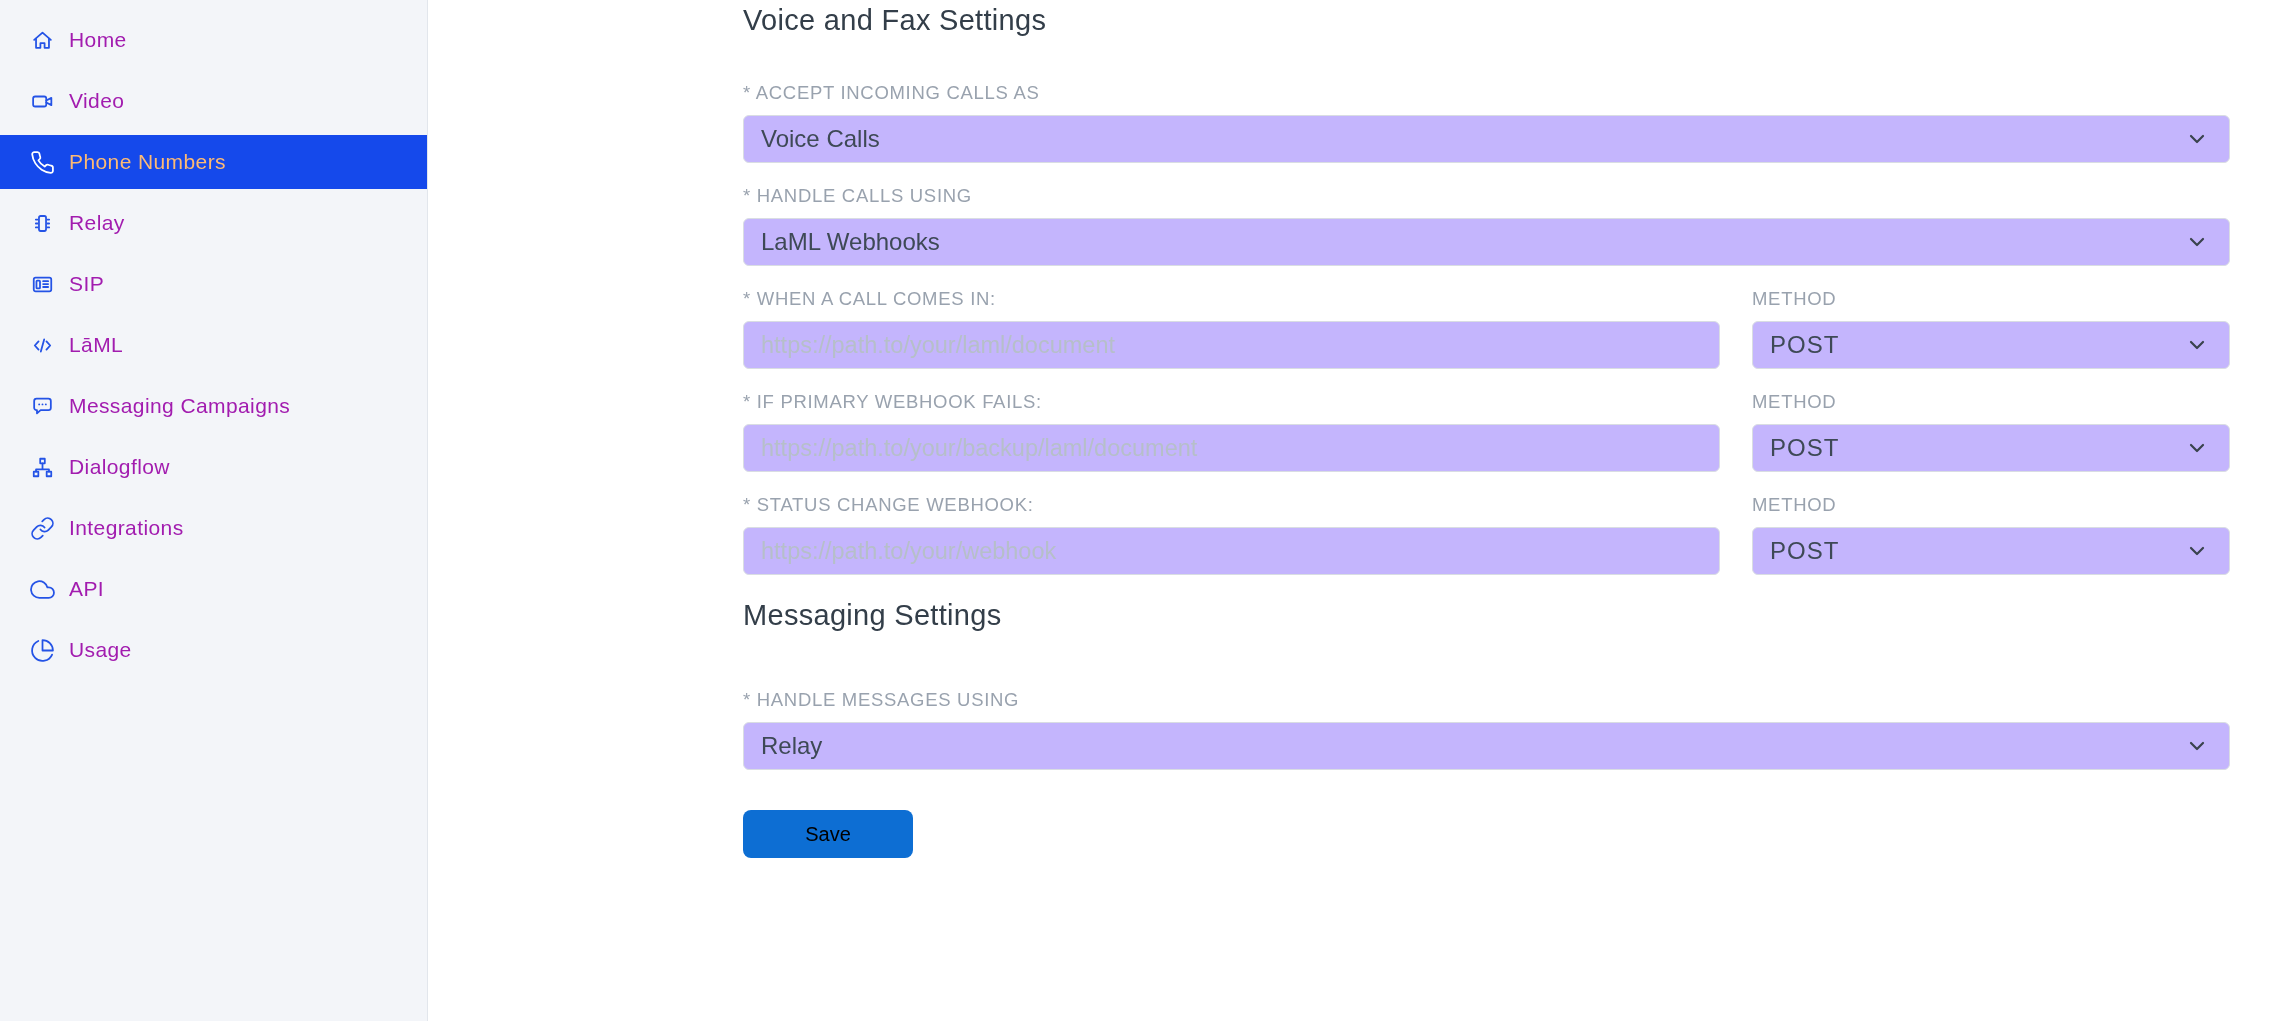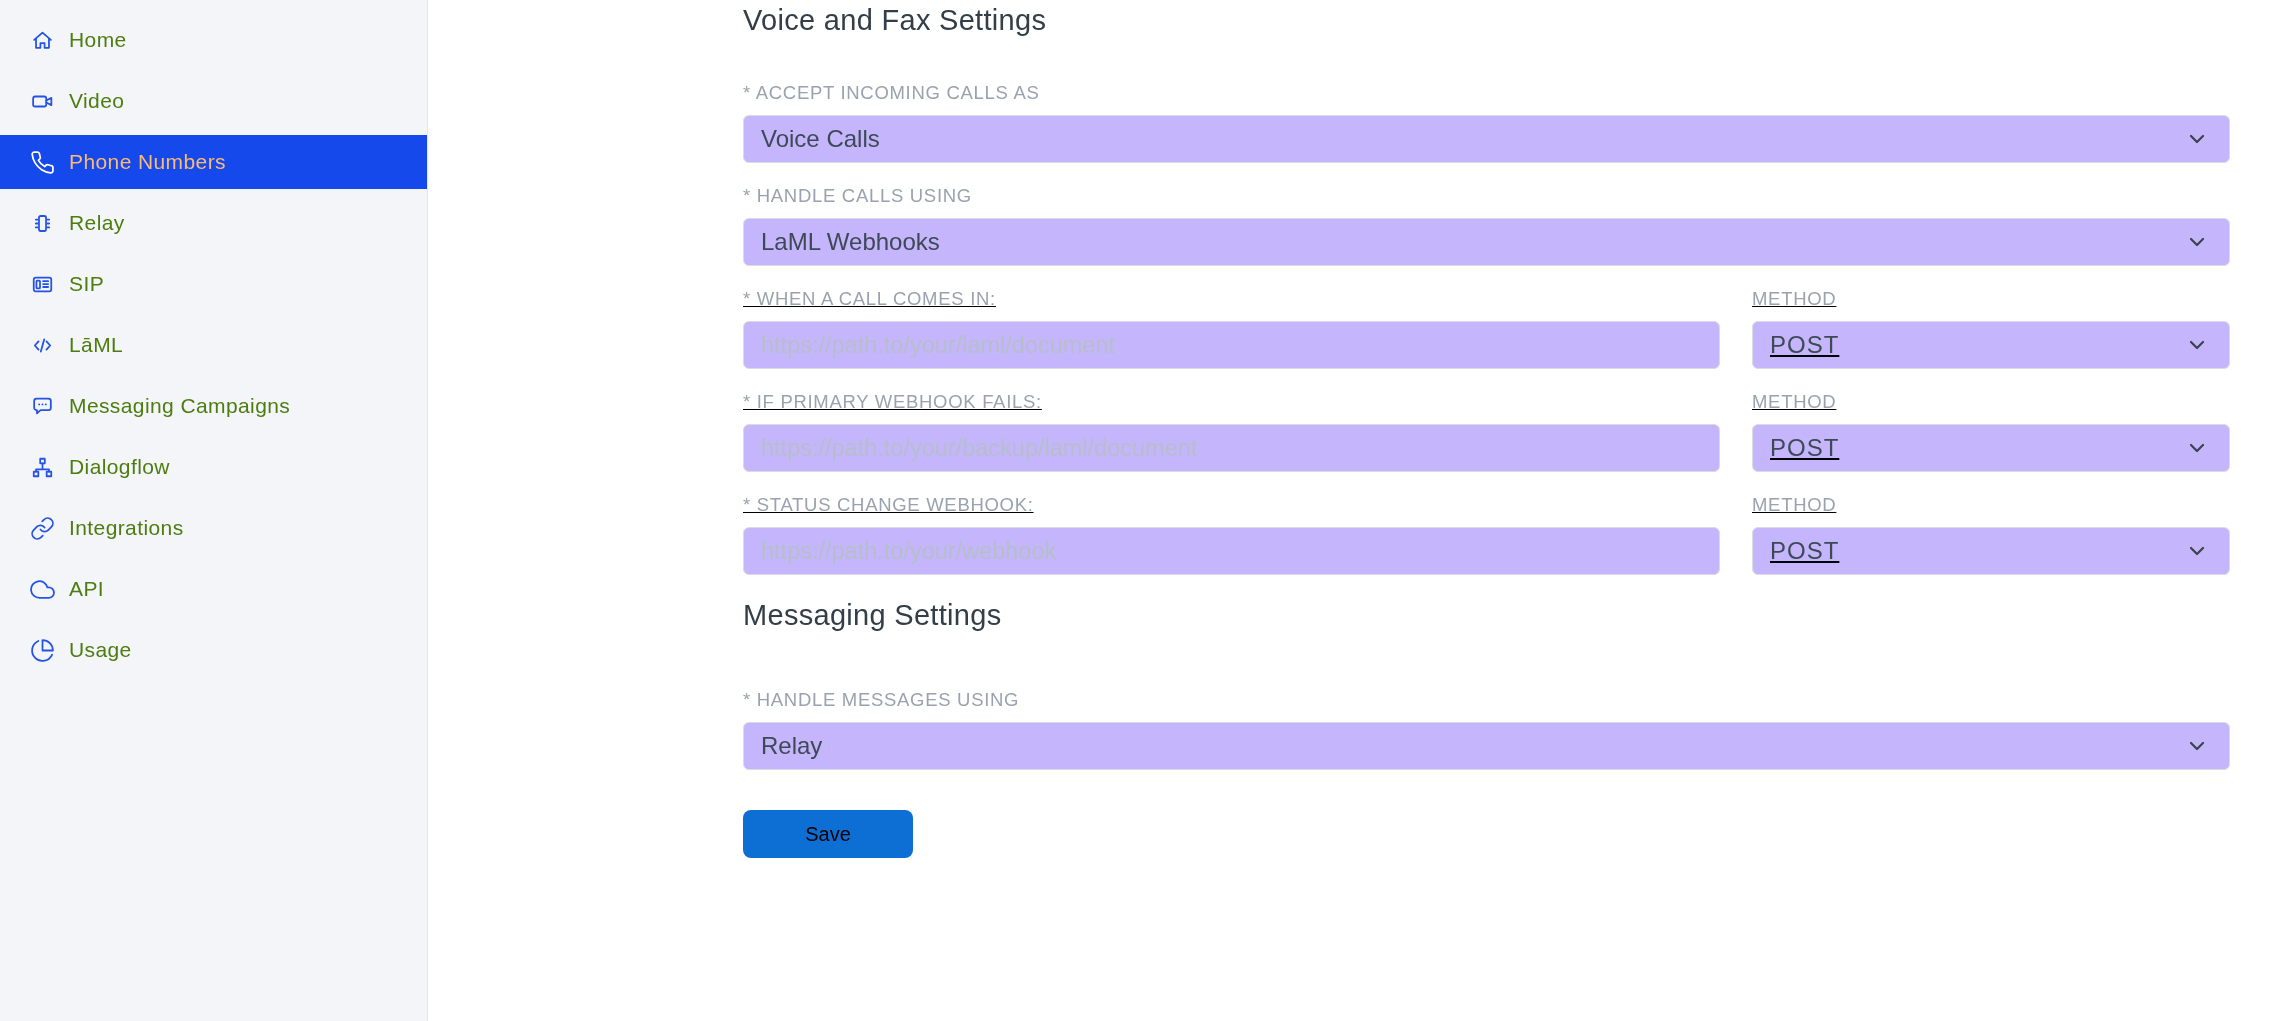--- a/index.html
+++ b/index.html
@@ -17,21 +17,21 @@
     background: #f3f5f9;
     border-right: 1px solid #e2e6ec;
     padding-top: 13px;
   }
   .nav-list { list-style: none; }
   .nav-item {
     height: 54px; margin-bottom: 7px;
     display: flex; align-items: center;
     padding-left: 30px;
     cursor: pointer;
-    color: #4d7c0f;
+    color: #a21caf;
   }
   .nav-item .icon-wrap { display: flex; align-items: center; justify-content: center; margin-right: 14px; }
   .nav-item svg { width: 25px; height: 25px; color: #2453e6; display: block; }
   .nav-label { font-size: 21px; letter-spacing: .4px; font-weight: 500; white-space: nowrap; }
   .nav-item.active { background: #1549eb; color: #fdba74; }
   .nav-item.active svg { color: #ffffff; }
 
   
   .main { flex: 1; padding: 2px 58px 0 315px; }
   .page-title, .section-title {
@@ -59,21 +59,21 @@
   .select-value { font-size: 24px; color: #3e4956; }
   .chev { width: 24px; height: 24px; color: #3a434e; flex: none; }
   .method-select .select-value { letter-spacing: 1px; }
 
   input.control {
     padding: 12px 17px; font-size: 23.5px; color: #3e4956;
     font-family: inherit; outline: none;
   }
   input.control::placeholder { color: #b6bfc9; }
 
-  .io-row { display: flex; gap: 32px; margin-bottom: 22px; text-decoration: underline; }
+  .io-row { display: flex; gap: 32px; margin-bottom: 22px; }
   .col-url { width: 977px; min-width: 977px; }
   .col-method { width: 478px; min-width: 478px; }
 
   .helper { font-size: 22.5px; color: #8b95a1; margin-top: 9px; letter-spacing: .2px; }
 
   .save-btn {
     margin-top: 18px;
     width: 170px; height: 48px;
     background: #0d6ed3; color: #000000;
     border: none; border-radius: 8px;

